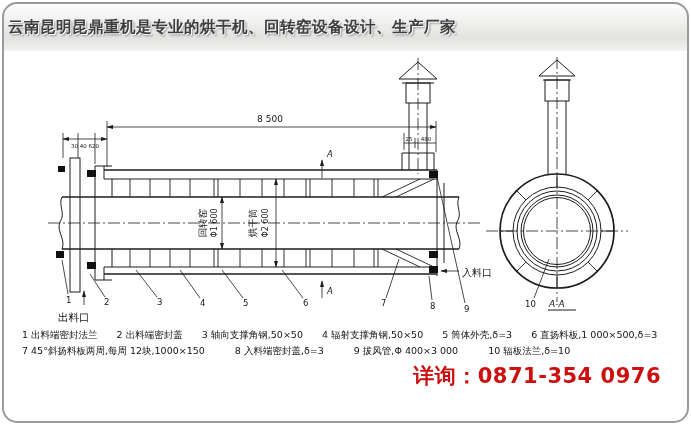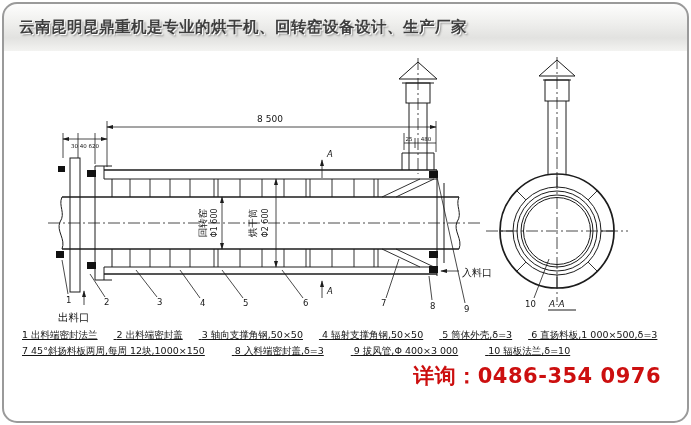--- a/index.html
+++ b/index.html
@@ -6,37 +6,37 @@
   .stage{position:relative;width:691px;height:425px;overflow:hidden;background:#fff;
          font-family:"DejaVu Sans",sans-serif;}
   
   .frame{position:absolute;left:2px;top:2px;width:683px;height:417px;
          border:2px solid #9a9a9a;border-radius:15px;pointer-events:none;z-index:50;}
   
   .banner{position:absolute;left:4px;top:4px;width:683px;height:47px;
           border-radius:13px 13px 0 0;
           background:linear-gradient(180deg,#fdfdfd 0%,#efefed 40%,#e2e2e0 72%,#f3f3f1 100%);
           display:flex;align-items:center;z-index:1;}
-  .banner-title{padding-left:15px;font-size:15.5px;font-weight:bold;color:#3e3e3e;
+  .banner-title{padding-left:4px;font-size:15.5px;font-weight:bold;color:#3e3e3e;
           letter-spacing:.5px;text-shadow:1px 1px 0 #ffffff,2px 2px 2px rgba(40,40,40,.45);}
   
   svg.draw{position:absolute;left:0;top:0;z-index:2;}
   svg.draw text{fill:#151515;font-family:"DejaVu Sans",sans-serif;}
   .s1{stroke:#1c1c1c;stroke-width:1;fill:none;}
   .s2{stroke:#1c1c1c;stroke-width:1.7;fill:none;}
   .tk{stroke:#1c1c1c;stroke-width:.9;fill:none;}
   .cl{stroke:#1c1c1c;stroke-width:.8;stroke-dasharray:12 3 2 3;fill:none;}
   .dim{stroke:#1c1c1c;stroke-width:.8;fill:none;}
   .ldr{stroke:#1c1c1c;stroke-width:.8;fill:none;}
   .blk{fill:#111;stroke:none;}
   .co{font-size:8.5px;}
   .tiny{font-size:5.5px;}
   
   .legend{position:absolute;left:22px;top:327px;width:662px;z-index:3;color:#141414;font-size:9.5px;}
-  .legend-line{white-space:nowrap;height:16px;line-height:16px;text-decoration:underline;}
+  .legend-line{white-space:nowrap;height:16px;line-height:16px;}
   .legend-line .li{margin-right:16px;}
   .legend-line .li2{margin-right:27px;margin-top:48px;}
   
   .contact{position:absolute;right:30px;top:365px;text-align:right;z-index:4;
            color:#cc0f0f;font-weight:bold;font-size:21px;line-height:23px;letter-spacing:.5px;}
 </style>
 </head>
 <body>
 
 <div class="stage">
@@ -257,17 +257,17 @@
     </div>
     <div class="legend-line">
       <span class="li2">7 45°斜扬料板两周,每周 12块,1000×150</span>
       <span class="li2">8 入料端密封盖,δ=3</span>
       <span class="li2">9 拔风管,Φ 400×3 000</span>
       <span class="li2">10 辐板法兰,δ=10</span>
     </div>
   </div>
 
   <div class="contact">
-    <div>详询：0486-354 0976</div>
+    <div>详询：0871-354 0976</div>
   </div>
 
   <div class="frame"></div>
 </div>
 
 </body></html>

